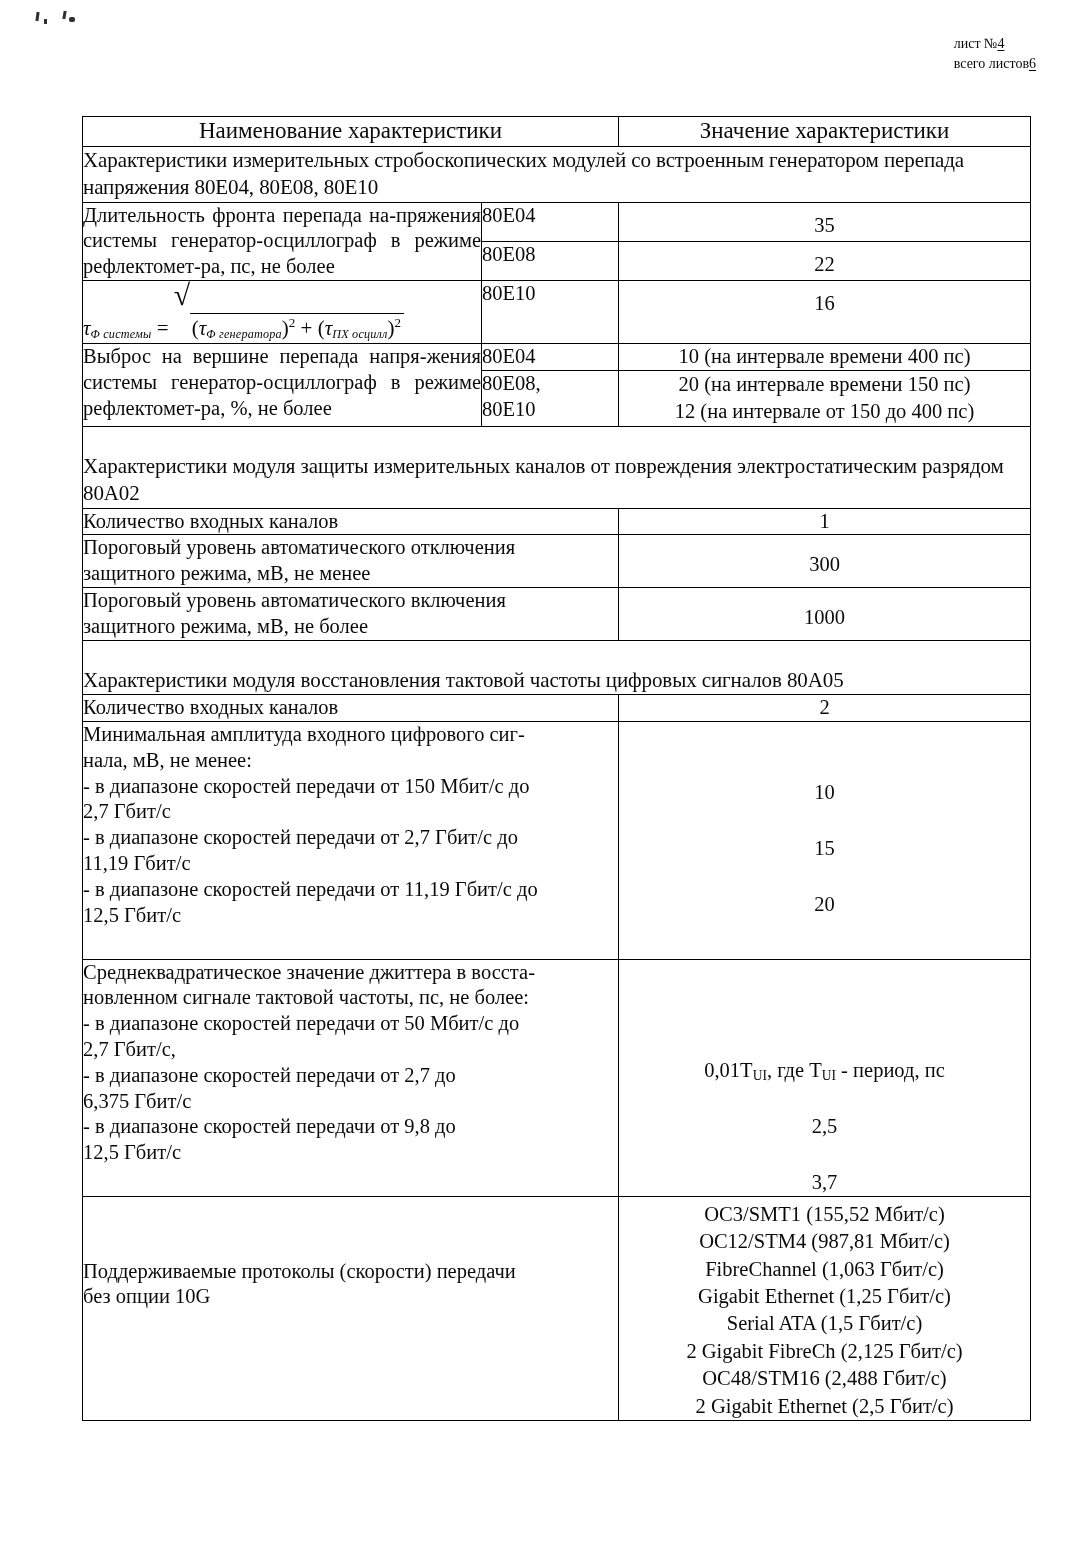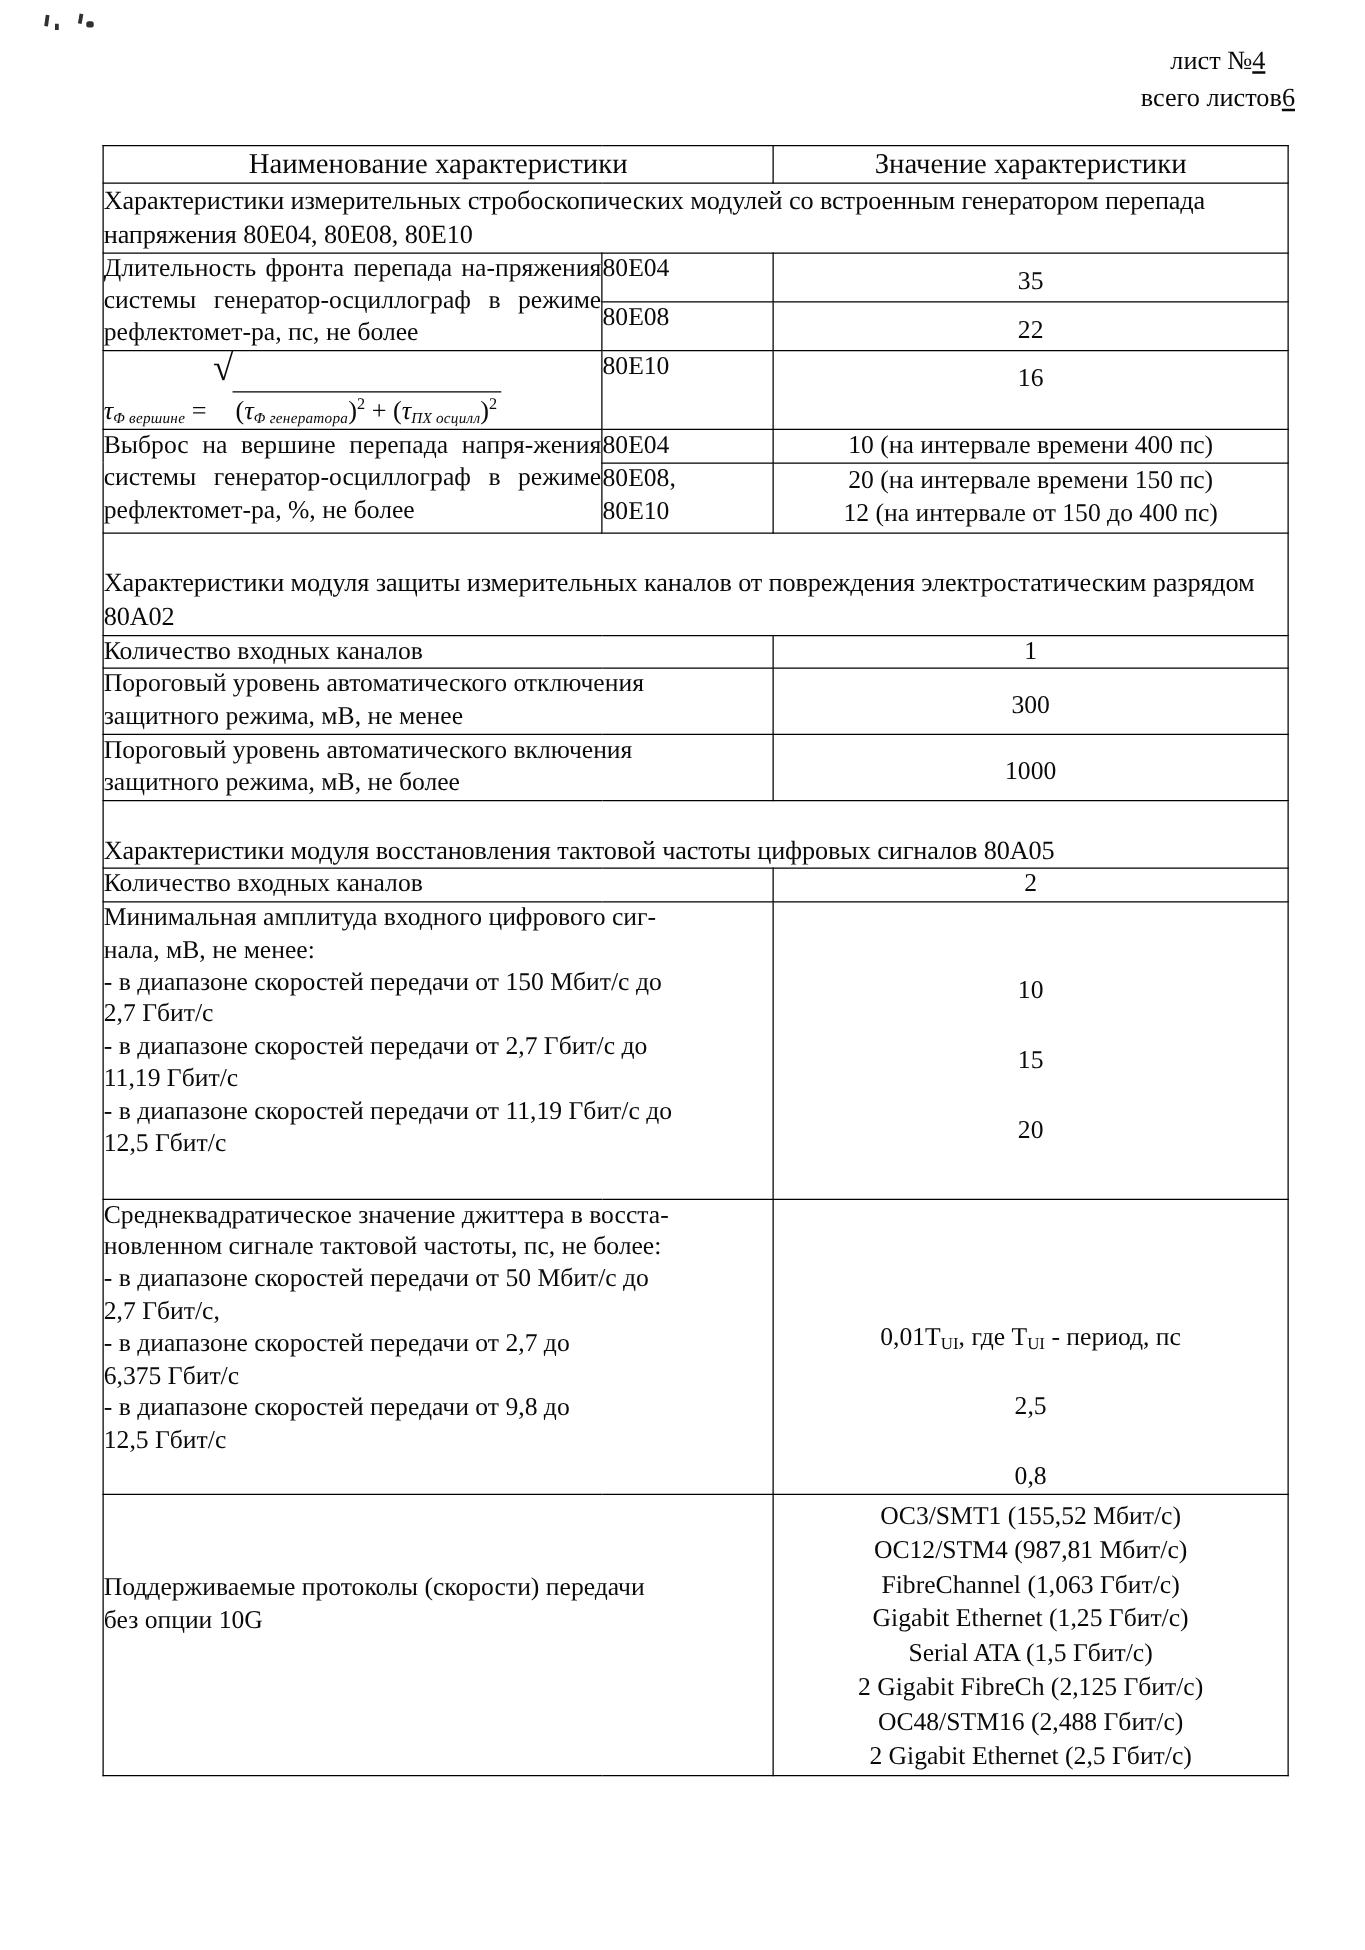--- a/index.html
+++ b/index.html
@@ -14,22 +14,22 @@
     font-family: "Liberation Serif", "DejaVu Serif", serif;
     color: #0a0a0a;
     overflow: hidden;
   }
 
   
   .page-header {
     position: absolute;
     top: 34px;
     right: 56px;
-    text-align: center;
-    font-size: 21px;
+    text-align: left;
+    font-size: 14px;
     line-height: 1.42;
     white-space: nowrap;
   }
   .page-header .line { display: block; }
   .hdr-underline {
     text-decoration: underline;
     text-underline-offset: 2px;
   }
 
   
@@ -192,21 +192,21 @@
       <td class="sub-cell">80E04</td>
       <td class="value-cell pad-top">35</td>
     </tr>
     <tr>
       <td class="sub-cell">80E08</td>
       <td class="value-cell pad-top">22</td>
     </tr>
 
     <tr>
       <td class="formula">
-        <span class="ital">τ</span><sub>Φ вершине</sub>
+        <span class="ital">τ</span><sub>Φ системы</sub>
         <span>=</span>
         <span class="sqrt"><span class="rad">(<span class="ital">τ</span><sub>Φ генератора</sub>)<sup>2</sup> <span>+</span> (<span class="ital">τ</span><sub>ПХ осцилл</sub>)<sup>2</sup></span></span>
       </td>
       <td class="sub-cell">80E10</td>
       <td class="value-cell pad-top">16</td>
     </tr>
 
     <tr>
       <td class="name-cell" rowspan="2">Выброс на вершине перепада напря-жения системы генератор-осциллограф в режиме рефлектомет-ра, %, не более</td>
       <td class="sub-cell">80E04</td>
@@ -273,21 +273,21 @@
 - в диапазоне скоростей передачи от 50 Мбит/с до
 2,7 Гбит/с,
 - в диапазоне скоростей передачи от 2,7 до
  6,375 Гбит/с
 - в диапазоне скоростей передачи от 9,8 до
 12,5 Гбит/с</td>
       <td class="value-cell">
         <span class="val-stack">
           <span class="v tui" style="margin-top:98px"><span>0,01T</span><sub>UI</sub><span>, где T</span><sub>UI</sub><span> - период, пс</span></span>
           <span class="v" style="margin-top:30px">2,5</span>
-          <span class="v" style="margin-top:30px">0,8</span>
+          <span class="v" style="margin-top:30px">3,7</span>
         </span>
       </td>
     </tr>
 
     <tr>
       <td class="name-cell plain" colspan="2" style="white-space:pre-line;padding-top:62px;padding-bottom:70px">Поддерживаемые протоколы (скорости) передачи
 без опции 10G</td>
       <td class="value-cell" style="padding-top:4px">
         <span class="proto-list">
           <span>OC3/SMT1 (155,52 Мбит/с)</span>

